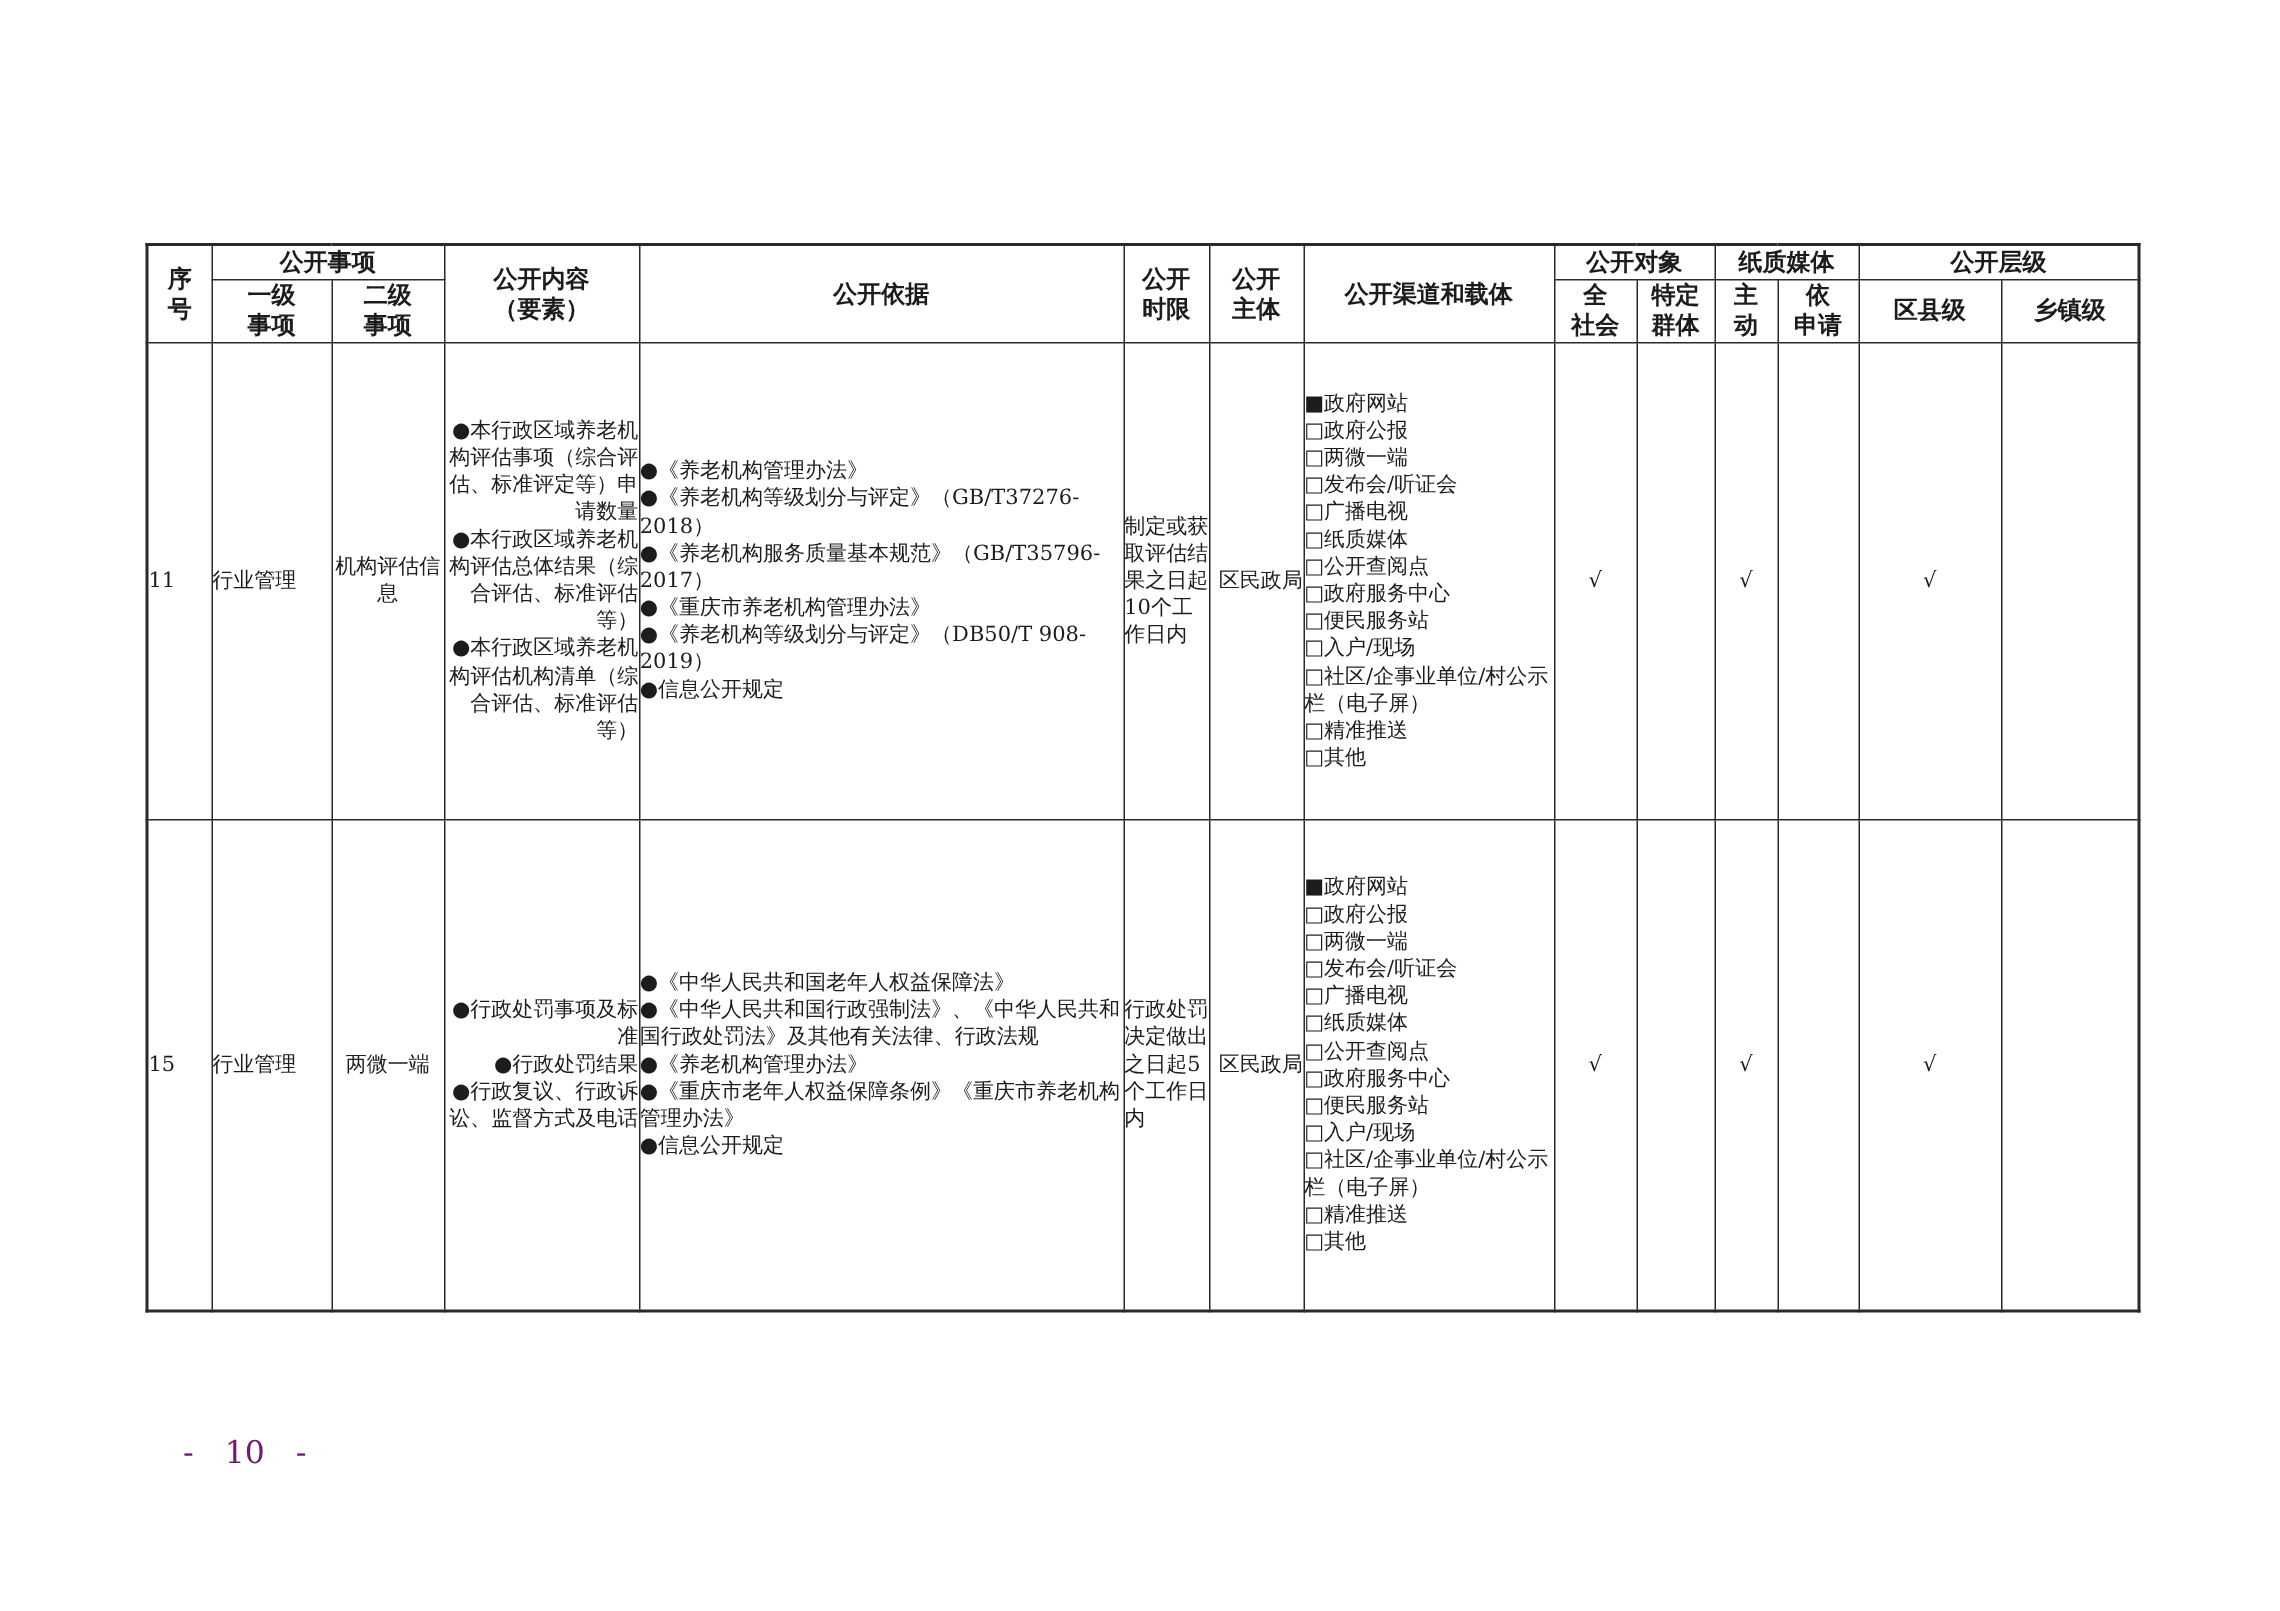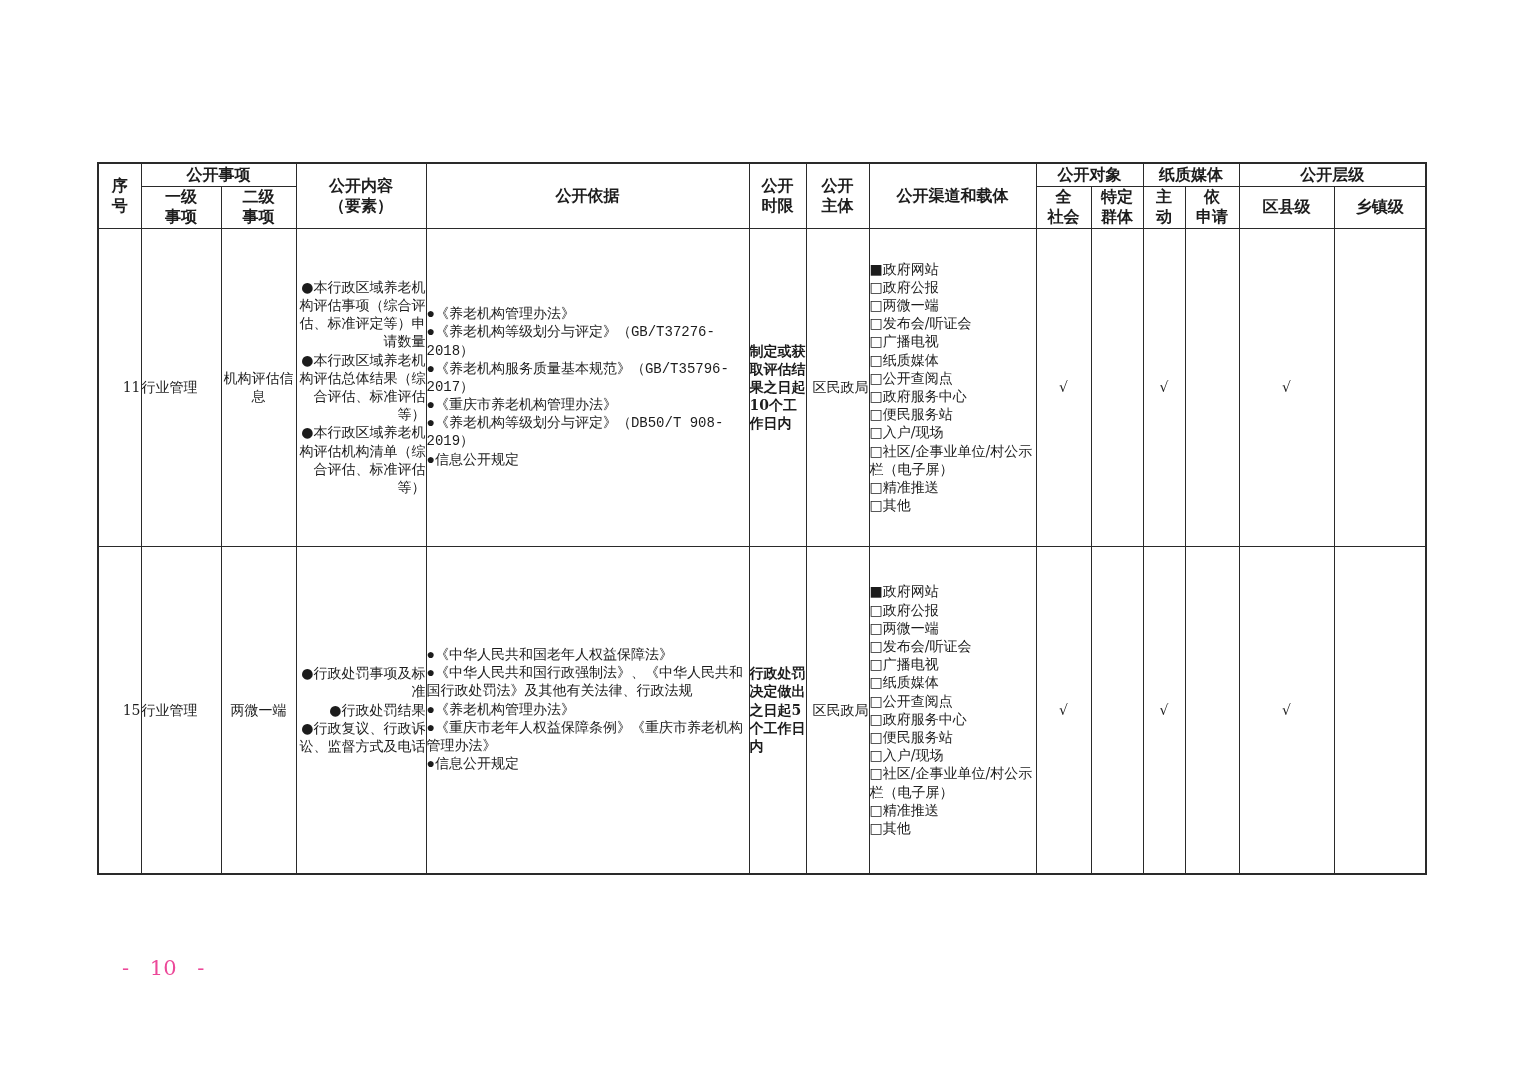--- a/index.html
+++ b/index.html
@@ -33,36 +33,36 @@
     font-weight: bold;
     text-align: center;
     vertical-align: middle;
     line-height: 1.25;
   }
   .doc-table td {
     font-size: 14px;
     line-height: 1.3;
     vertical-align: middle;
   }
-  .cell-center { text-align: right; vertical-align: middle; }
+  .cell-center { text-align: left; vertical-align: middle; }
   .cell-left-pad { text-align: left; padding: 0 11px; }
   .cell-level2 { text-align: center; padding: 0 10px; }
   .cell-content { text-align: right; padding: 2px 8px; vertical-align: middle; }
-  .cell-basis { text-align: left; padding: 2px 9px; vertical-align: middle; font-family: Liberation Mono, monospace; }
-  .cell-time { text-align: left; padding: 0 8px 0 9px; vertical-align: middle; word-break: break-all; font-weight: bold; }
+  .cell-basis { text-align: left; padding: 2px 9px; vertical-align: middle; }
+  .cell-time { text-align: left; padding: 0 8px 0 9px; vertical-align: middle; word-break: break-all; }
   .cell-subject { text-align: right; padding: 0 12px 0 11px; vertical-align: middle; }
   .cell-channels { text-align: left; padding: 6px 6px 2px 7px; vertical-align: top; }
   .cell-check { text-align: center; vertical-align: middle; font-size: 17px; }
   .page-footer {
     position: absolute;
     left: 122px;
     top: 956px;
     font-size: 21px;
     word-spacing: 14px;
-    color: #ec4899;
+    color: #701a75;
   }
 </style>
 </head>
 <body>
 
 <table class="doc-table">
   <colgroup>
     <col style="width:43px">
     <col style="width:80px">
     <col style="width:75px">

